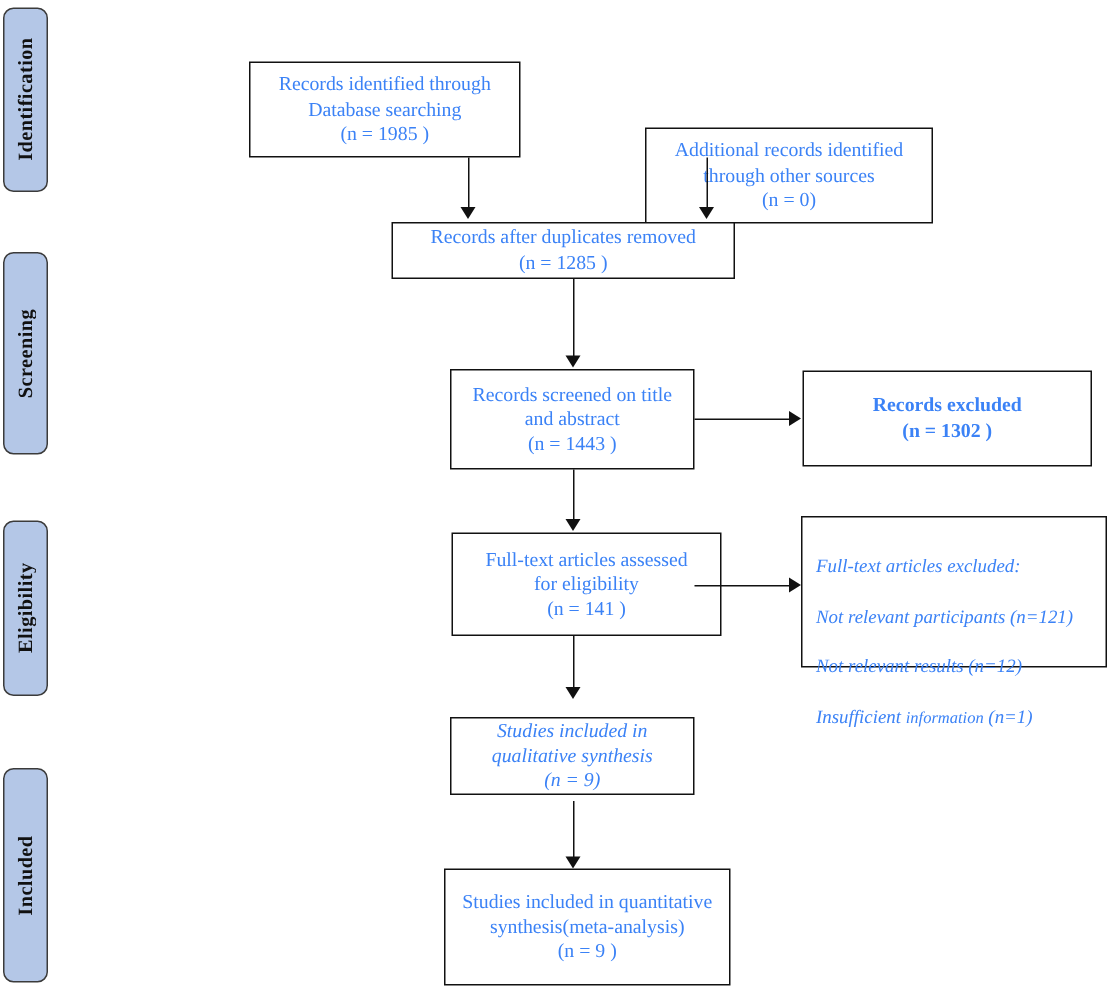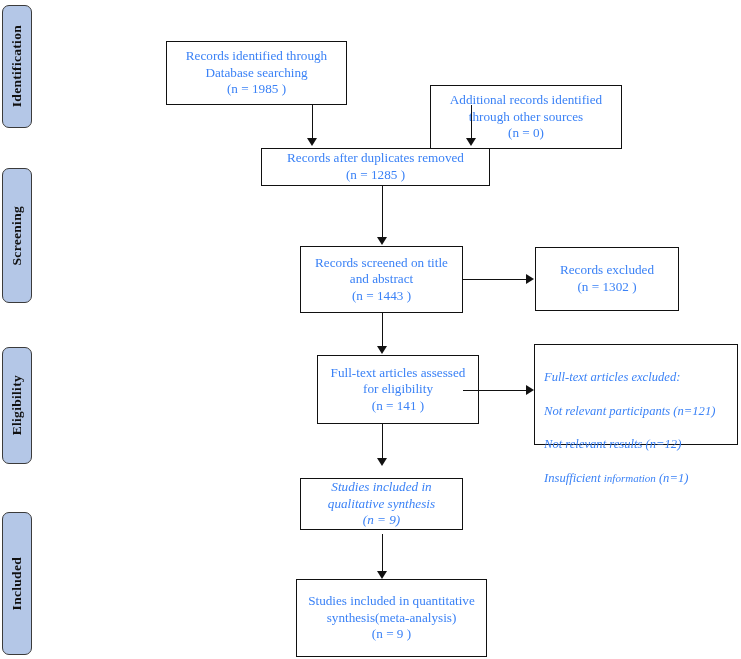--- a/index.html
+++ b/index.html
@@ -152,29 +152,29 @@
 
   <div class="node" style="left:300px; top:246px; width:163px; height:67px;">
     <span class="node-text">Records screened on title
 and abstract
 (n = 1443 )</span>
   </div>
 
   <div class="hline" style="left:463px; top:279px; width:64px;"></div>
   <div class="arrow-right" style="left:526px; top:274px;"></div>
 
-  <div class="node" style="left:535px; top:247px; width:144px; height:64px;">
+  <div class="node" style="left:535px; top:247px; width:193px; height:64px;font-weight:bold;">
     <span class="node-text">Records excluded
 (n = 1302 )</span>
   </div>
 
   <div class="vline" style="left:382px; top:313px; height:34px;"></div>
   <div class="arrow-down" style="left:377px; top:346px;"></div>
 
-  <div class="node" style="left:301px; top:355px; width:162px; height:69px;margin-left:16px;">
+  <div class="node" style="left:301px; top:355px; width:180px; height:69px;">
     <span class="node-text">Full-text articles assessed
 for eligibility
 (n = 141 )</span>
   </div>
 
   <div class="hline" style="left:463px; top:390px; width:64px;"></div>
   <div class="arrow-right" style="left:526px; top:385px;"></div>
 
   <div class="node left-align" style="left:534px; top:344px; width:204px; height:101px;font-style:italic;">
     <span class="node-text">

